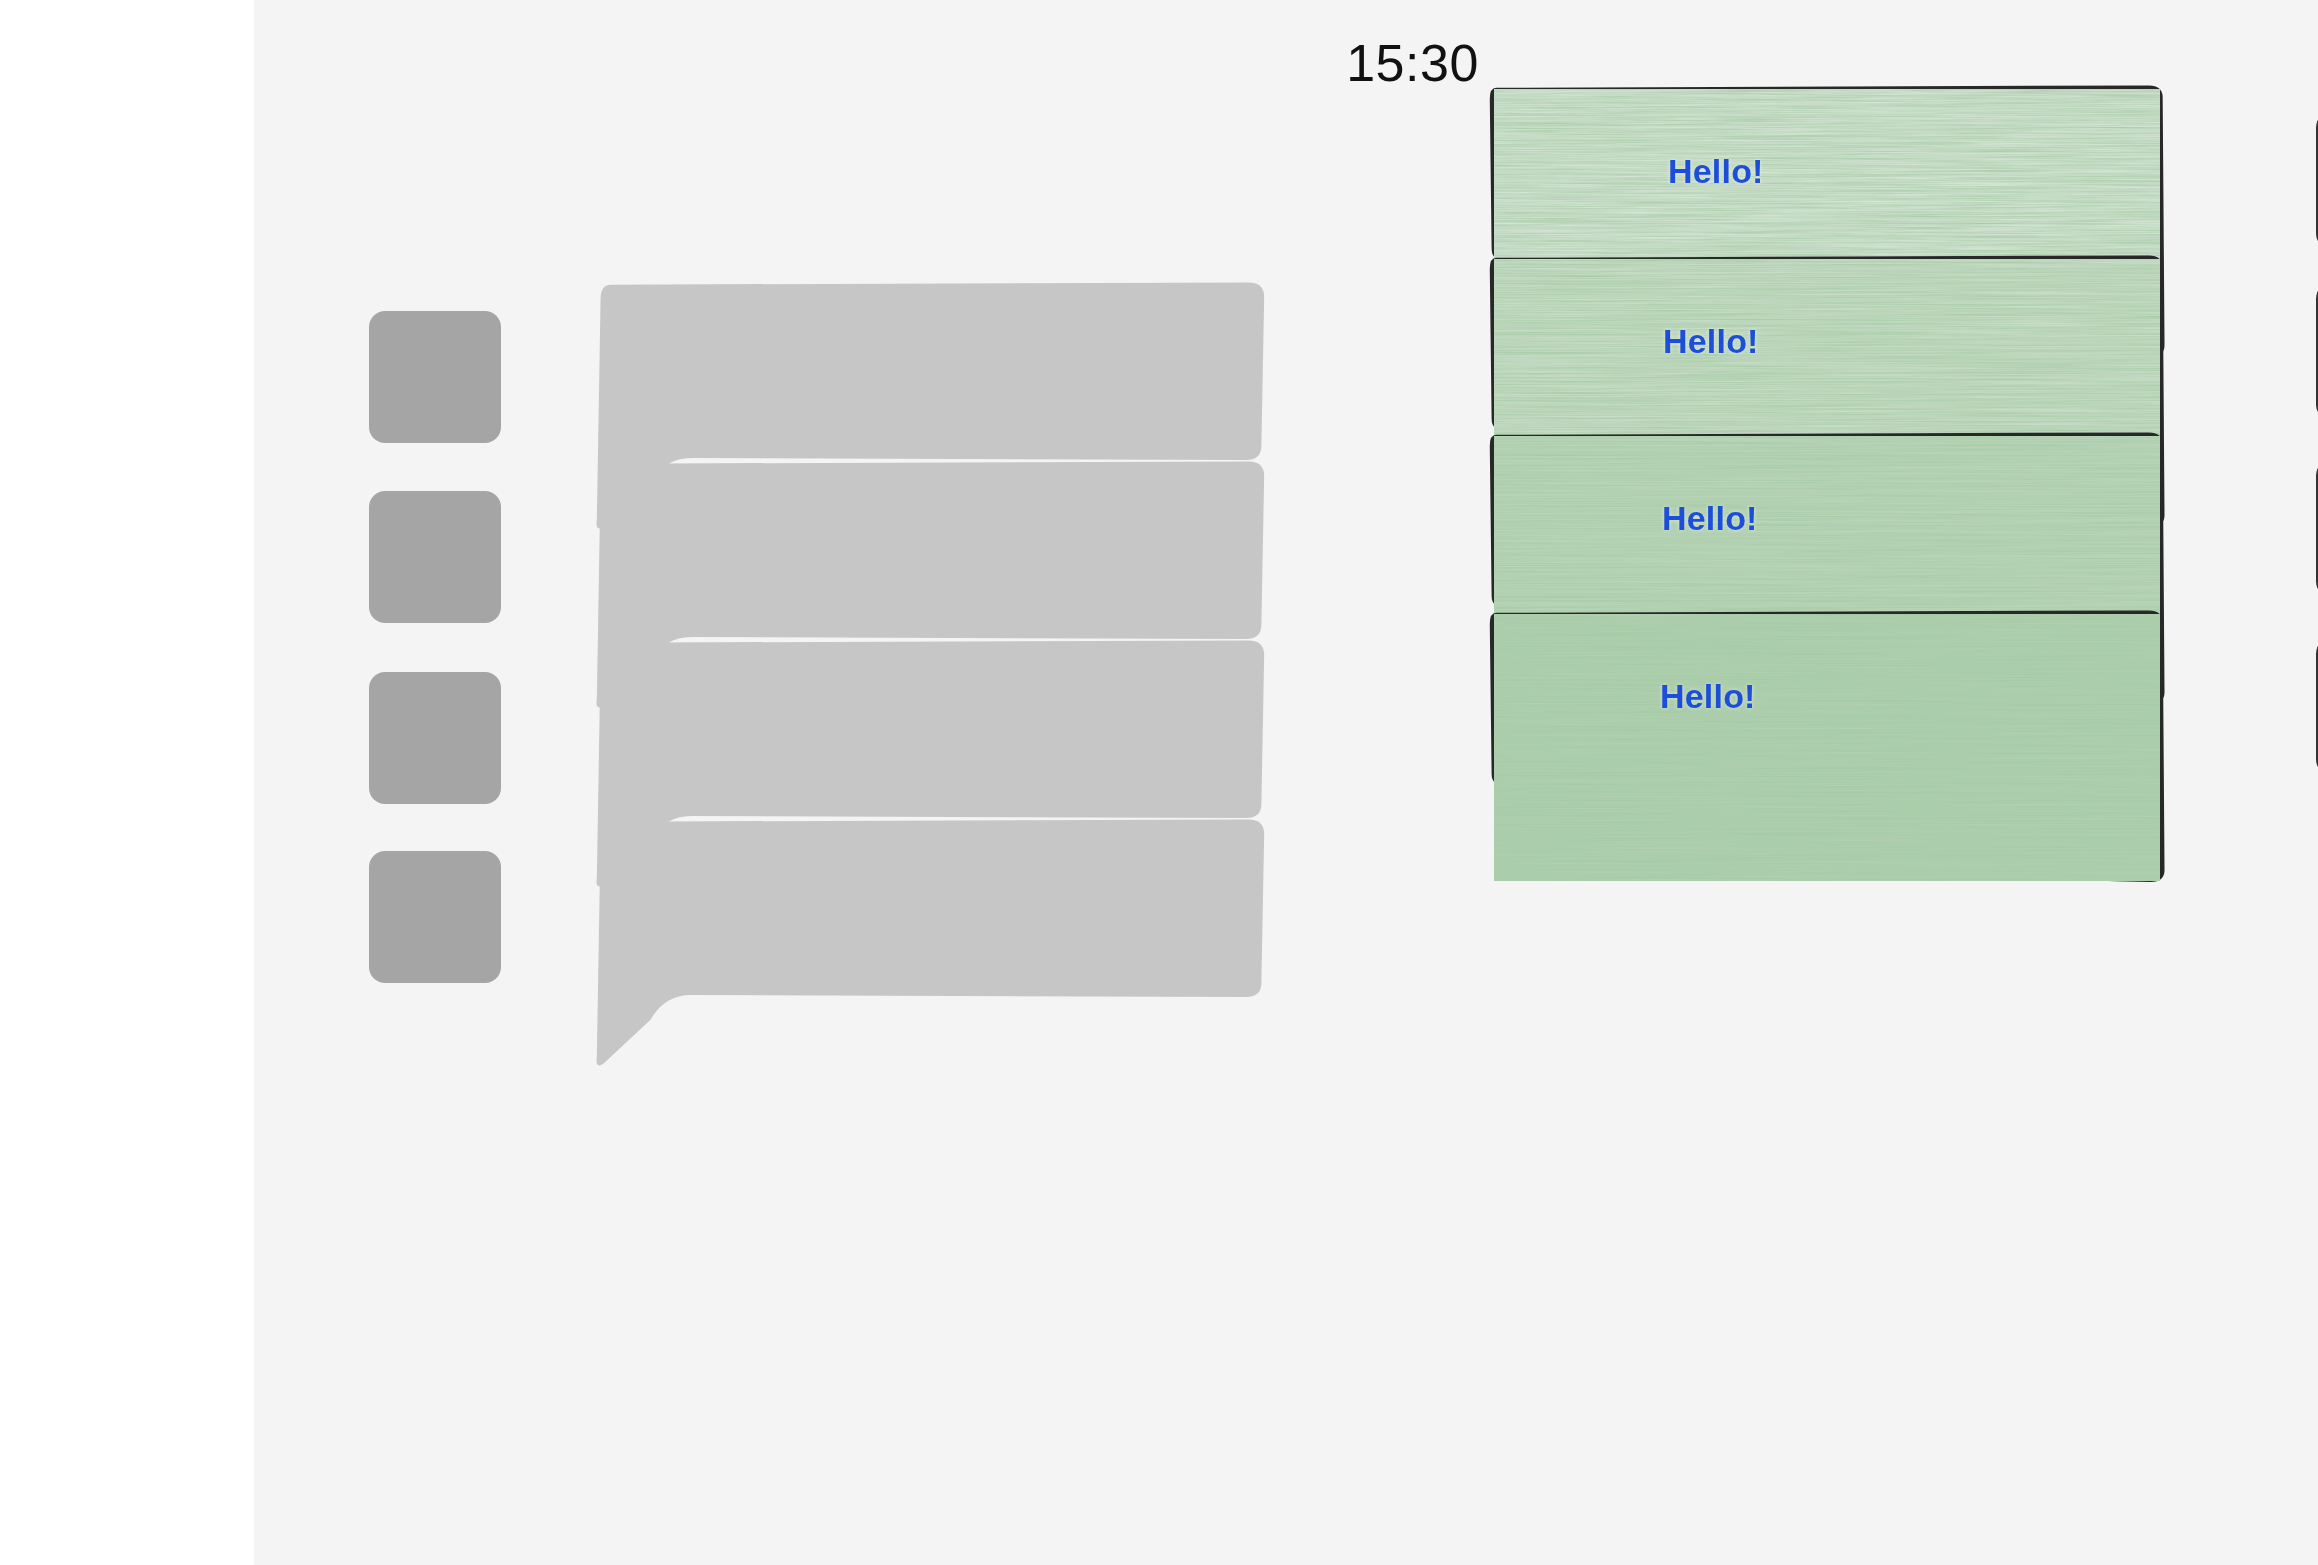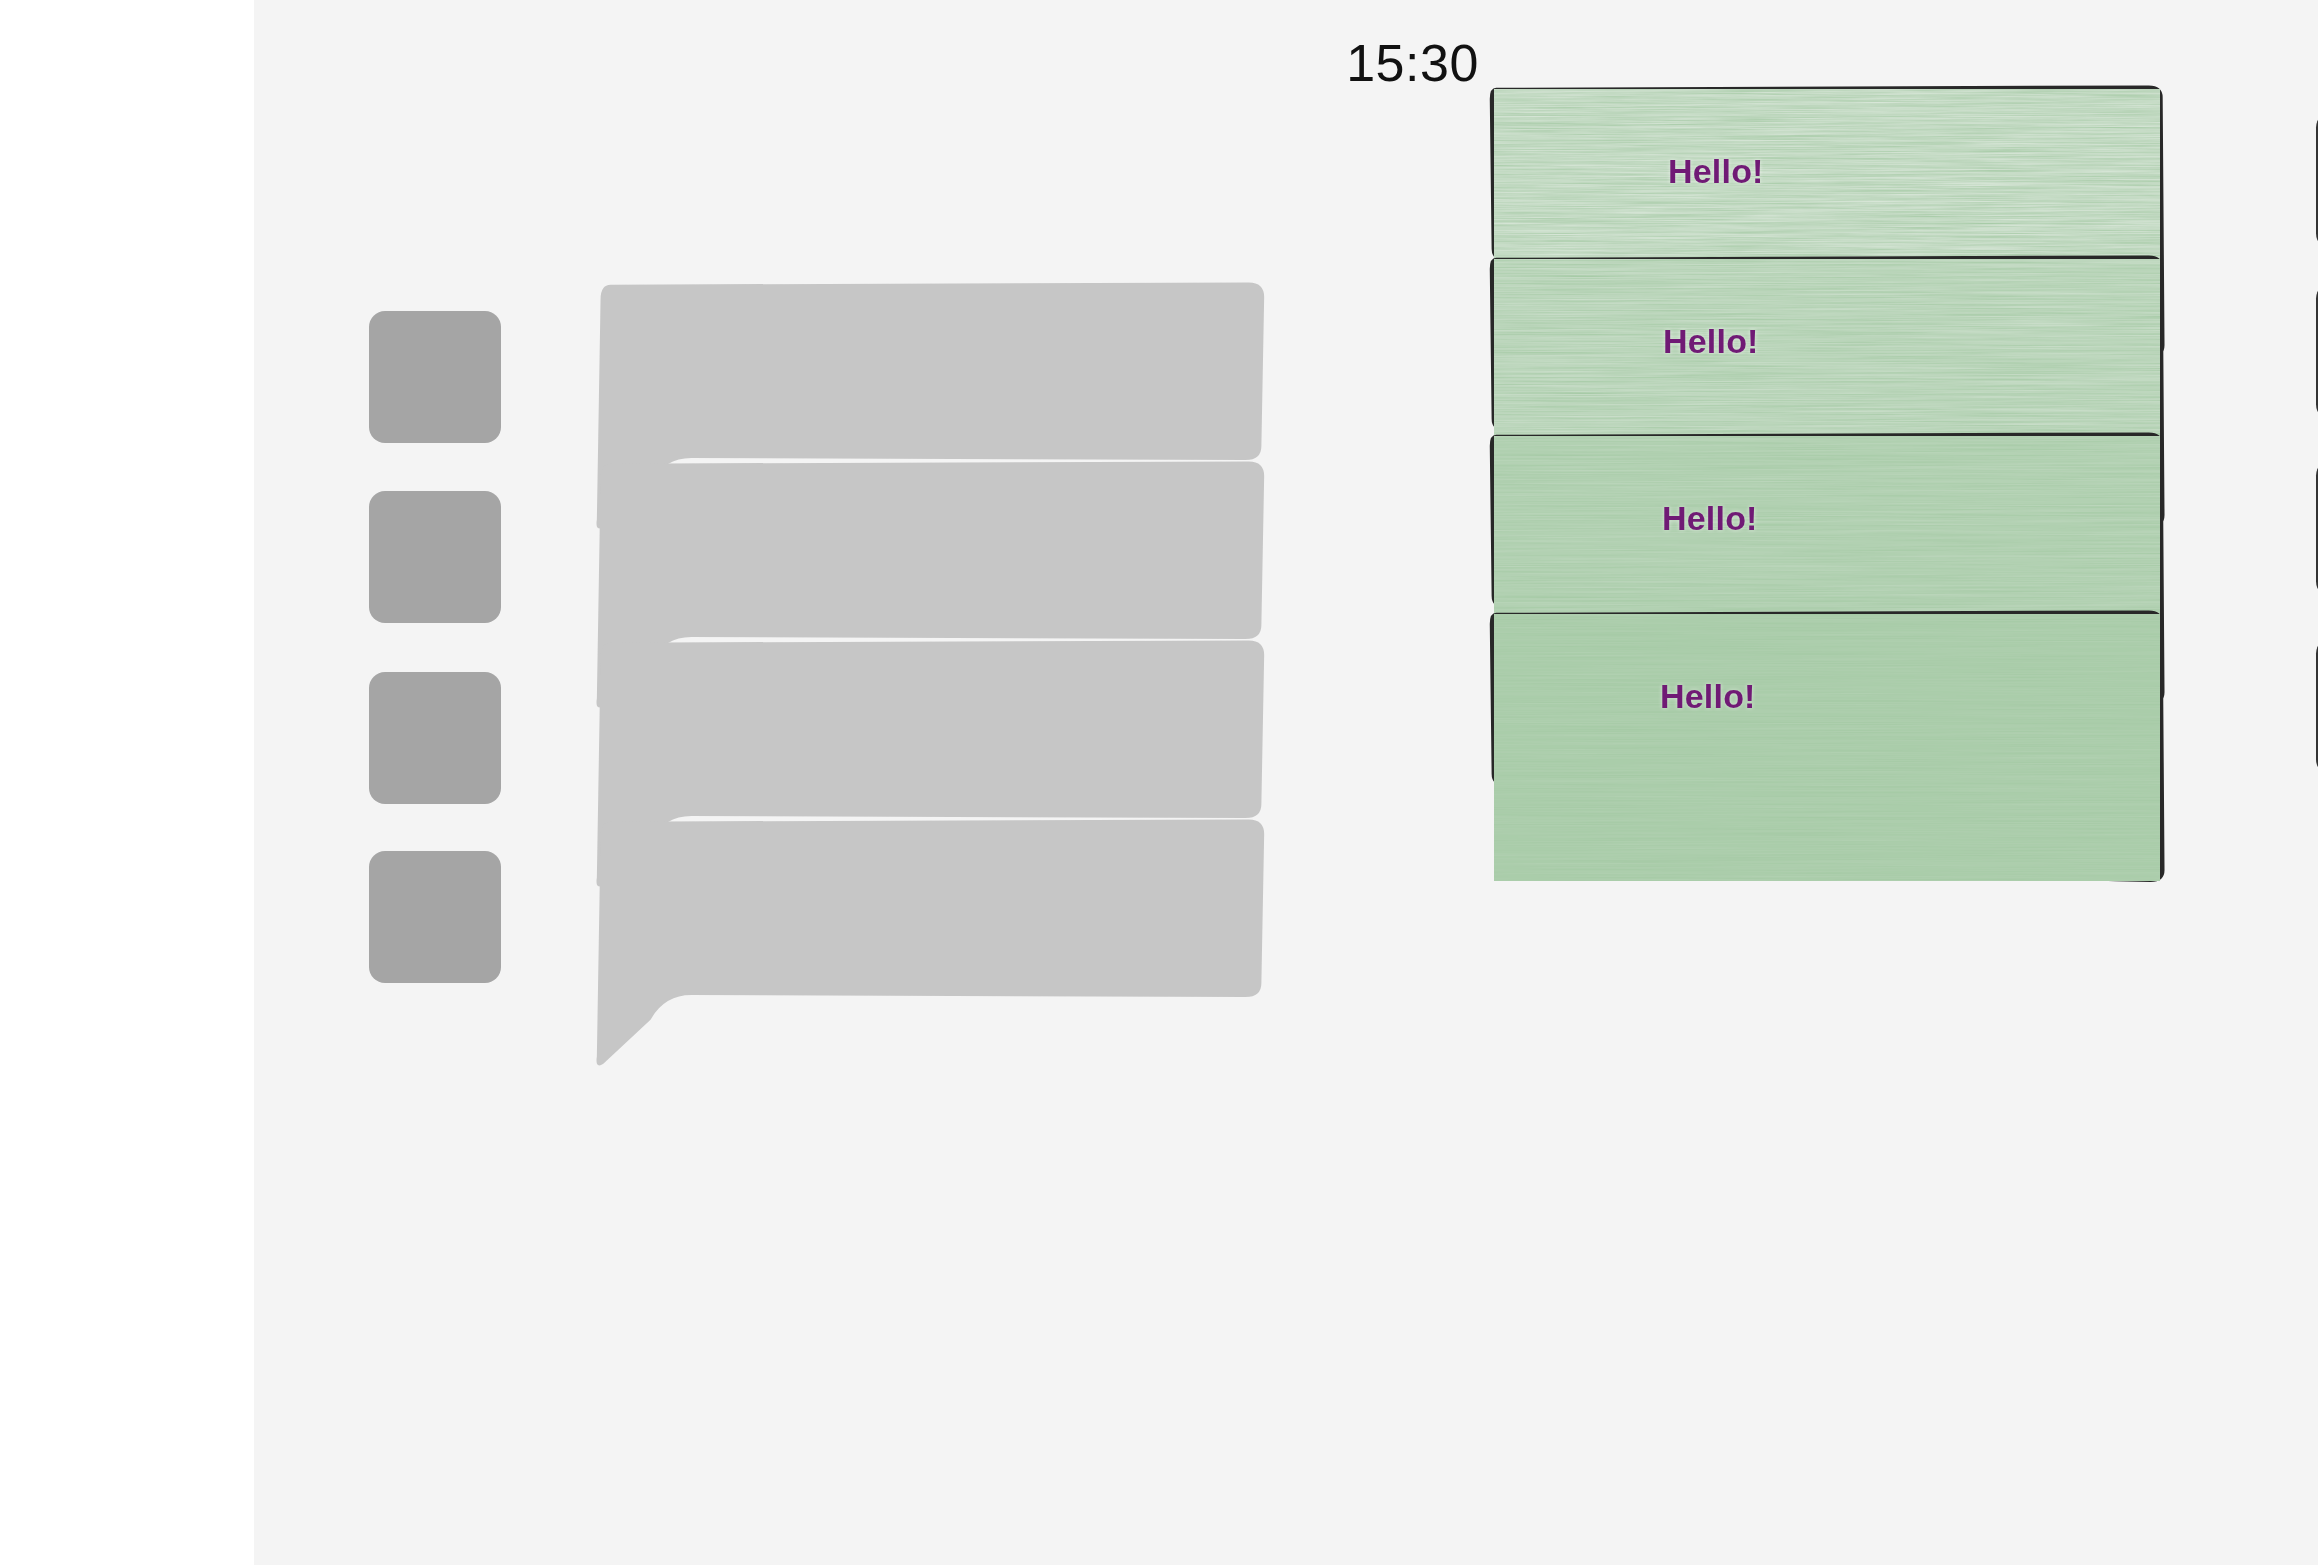--- a/index.html
+++ b/index.html
@@ -23,21 +23,21 @@
 
   
   .avatar-grey{position:absolute;left:115px;width:132px;height:132px;
                background:#a5a5a5;border-radius:16px;}
   .bubble-grey-wrap{position:absolute;left:341px;width:671px;height:250px;}
   .bubble-grey-wrap svg{display:block;width:100%;height:100%;overflow:visible;}
 
   
   .bubble-green-wrap{position:absolute;left:1233px;width:684px;height:278px;}
   .bubble-green-wrap svg{display:block;width:100%;height:100%;overflow:visible;}
-  .hello{position:absolute;color:#701a75;font-size:34px;font-weight:700;
+  .hello{position:absolute;color:#1d4ed8;font-size:34px;font-weight:700;
          letter-spacing:0.2px;text-shadow:0 0 4.2px rgba(255,255,255,.55);
          white-space:nowrap;pointer-events:none;}
   .avatar-dark{position:absolute;left:2062px;width:139px;height:139px;
                background:#333333;border-radius:16.7px;}
 </style>
 </head>
 <body>
 
 <div id="stage">
 

